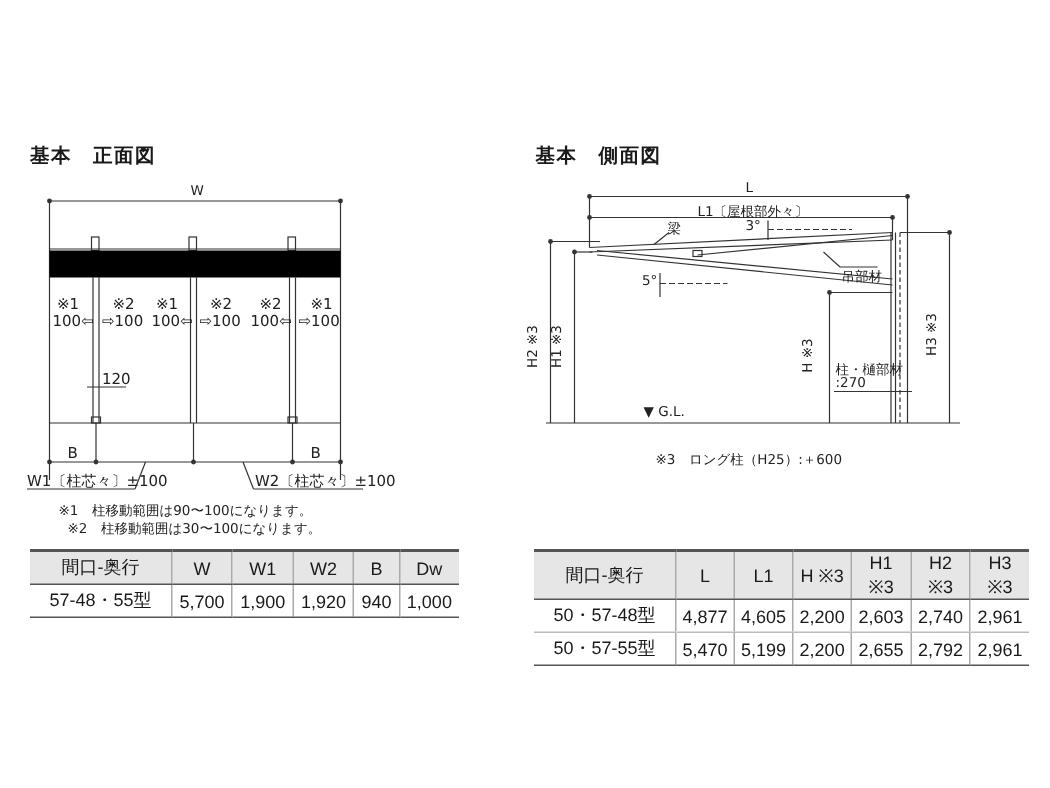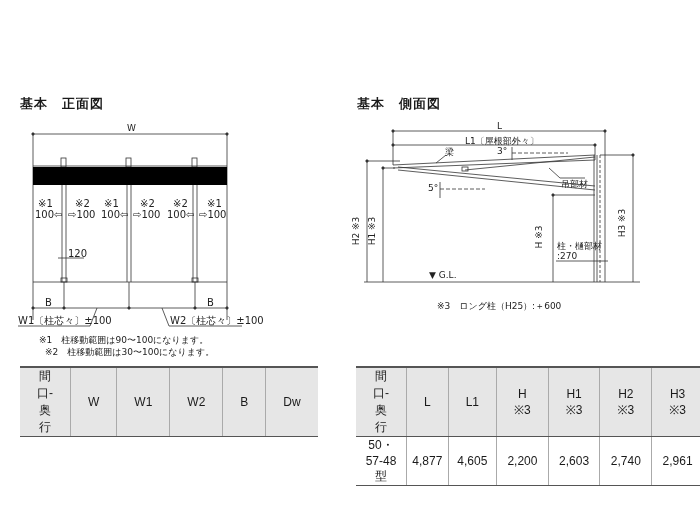--- a/index.html
+++ b/index.html
@@ -1,21 +1,21 @@
 <!DOCTYPE html>
 <html><head>
 <meta charset="utf-8">
 <style>
   html,body{margin:0;padding:0;background:#fff;}
   body{width:700px;height:525px;position:relative;overflow:hidden;font-family:"DejaVu Sans","Liberation Sans",sans-serif;color:#1a1a1a;}
   .title{position:absolute;font-size:13px;font-weight:bold;letter-spacing:1px;}
   .diagram{position:absolute;left:0;top:0;}
   .note{position:absolute;font-size:9px;color:#222;white-space:nowrap;}
   table.spec{position:absolute;border-collapse:collapse;font-family:"Liberation Sans",sans-serif;font-size:12px;}
-  table.spec th{background:#e6e6e6;font-weight:normal;height:21px;border-top:2px solid #555;border-bottom:1px solid #555;border-left:1px solid #aaa;padding:0 17px;text-align:center;}
+  table.spec th{background:#e6e6e6;font-weight:normal;height:21px;border-top:2px solid #555;border-bottom:1px solid #555;border-left:1px solid #aaa;padding:0 4px;text-align:center;}
   table.spec td{height:21px;border-left:1px solid #aaa;border-bottom:1px solid #bbb;padding:0 4px;text-align:center;}
   table.spec tr:last-child td{border-bottom:1px solid #555;}
   table.spec th:first-child, table.spec td:first-child{border-left:none;}
 </style>
 </head>
 <body>
 
 <div class="title" style="left:20px;top:95px;font-family:Liberation Mono, monospace;">基本　正面図</div>
 <div class="title" style="left:357px;top:95px;">基本　側面図</div>
 
@@ -161,20 +161,28 @@
     <tr>
       <th style="width:86px;">間口-奥行</th>
       <th>W</th>
       <th>W1</th>
       <th>W2</th>
       <th>B</th>
       <th>Dw</th>
     </tr>
   </thead>
   <tbody>
+    <tr>
+      <td>57-48・55型</td>
+      <td>5,700</td>
+      <td>1,900</td>
+      <td>1,920</td>
+      <td>940</td>
+      <td>1,000</td>
+    </tr>
   </tbody>
 </table>
 
 <table class="spec" style="left:356px;top:366px;width:330px;">
   <thead>
     <tr>
       <th style="width:86px;">間口-奥行</th>
       <th>L</th>
       <th>L1</th>
       <th>H ※3</th>
@@ -186,14 +194,23 @@
   <tbody>
     <tr>
       <td>50・57-48型</td>
       <td>4,877</td>
       <td>4,605</td>
       <td>2,200</td>
       <td>2,603</td>
       <td>2,740</td>
       <td>2,961</td>
     </tr>
+    <tr>
+      <td>50・57-55型</td>
+      <td>5,470</td>
+      <td>5,199</td>
+      <td>2,200</td>
+      <td>2,655</td>
+      <td>2,792</td>
+      <td>2,961</td>
+    </tr>
   </tbody>
 </table>
 
 </body></html>

